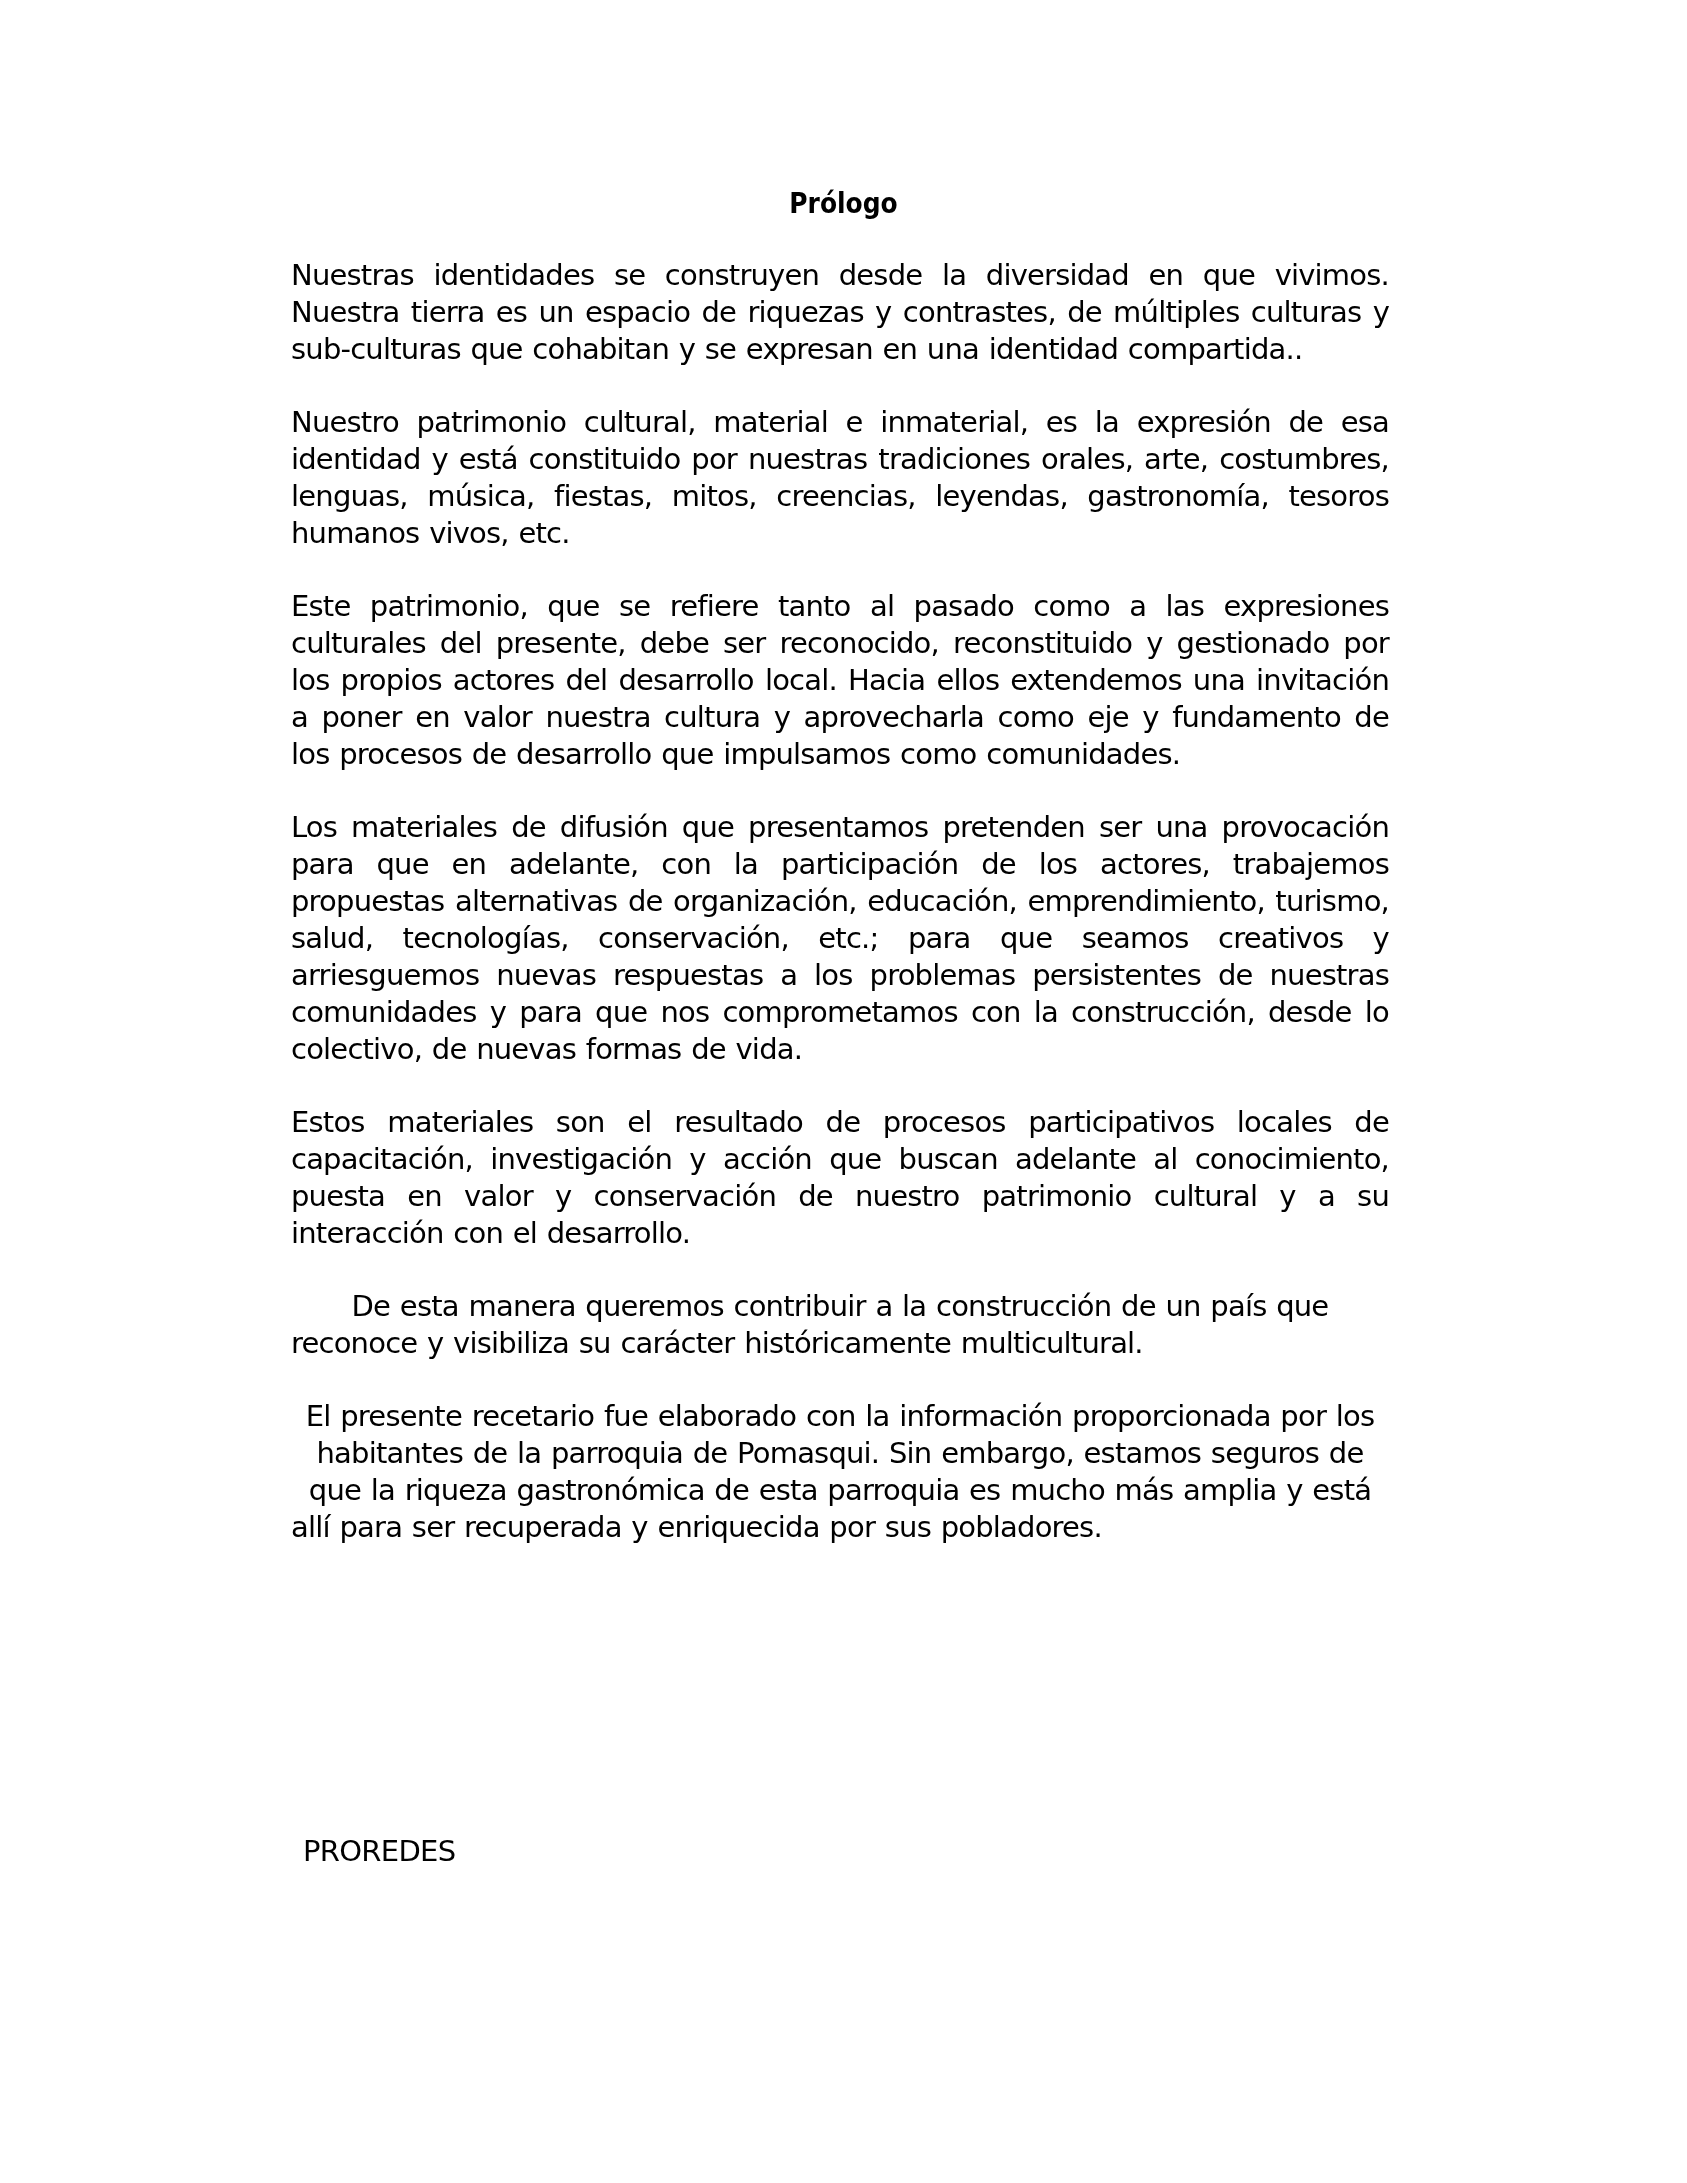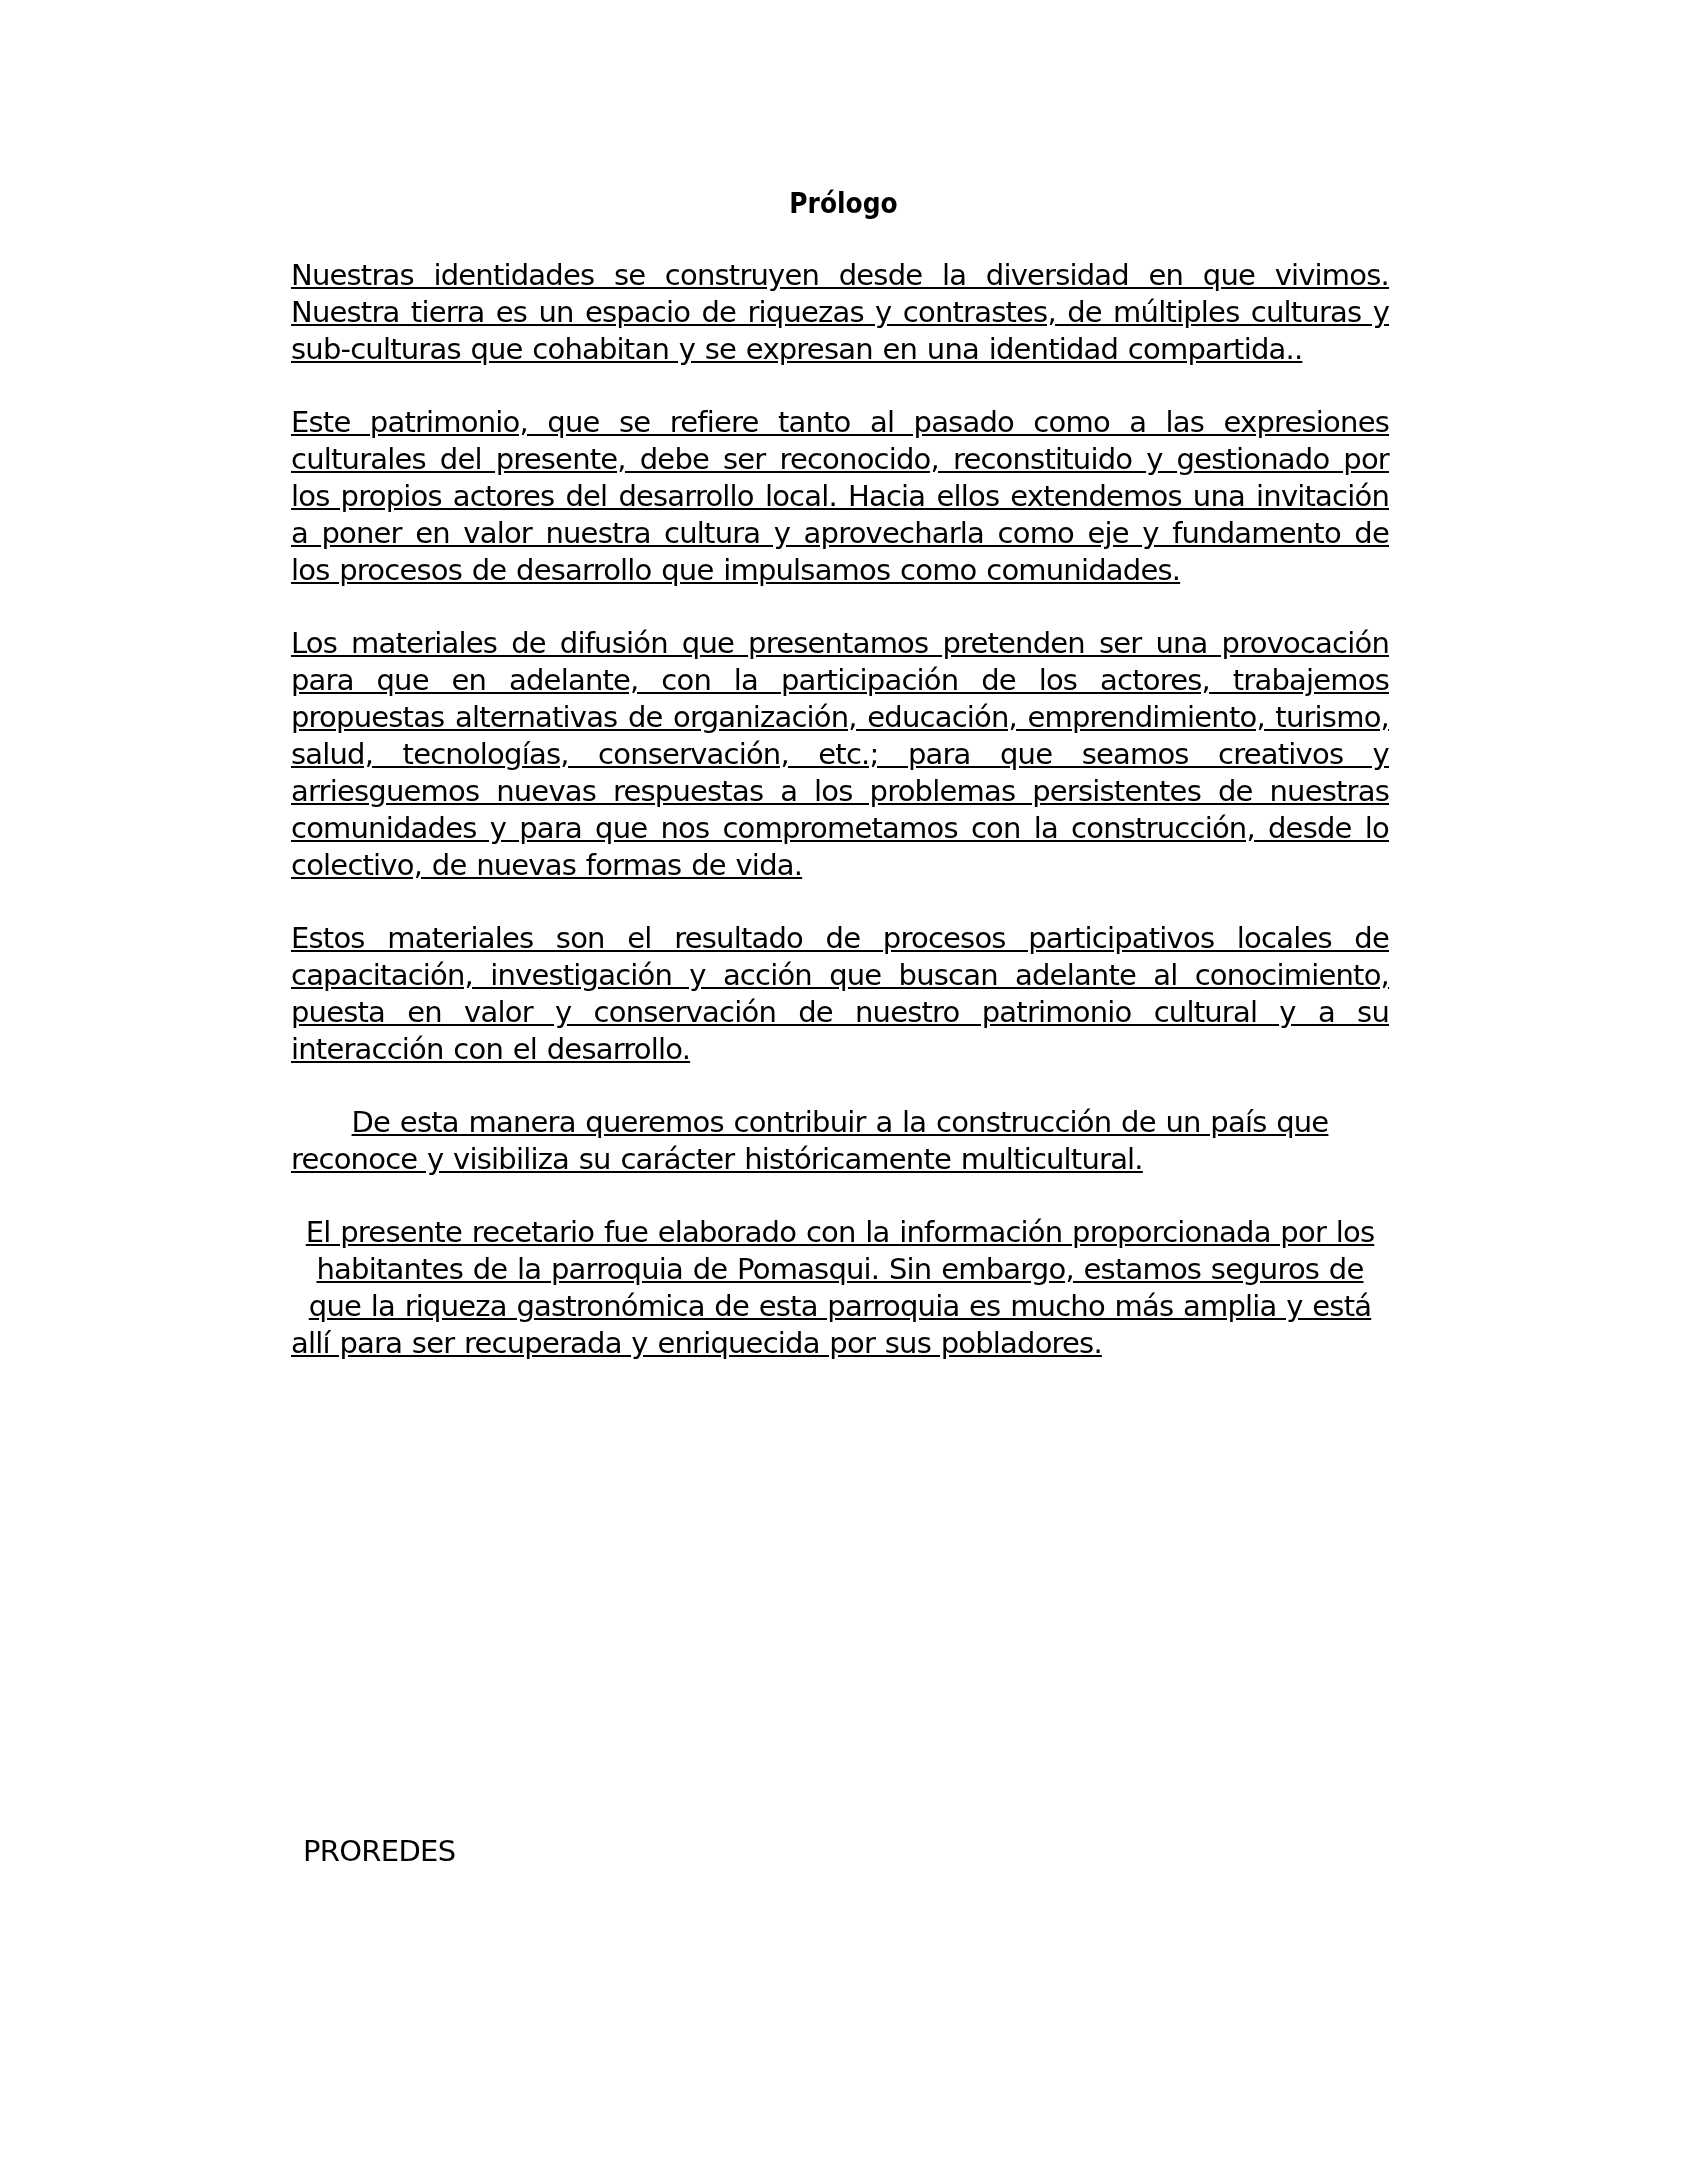--- a/index.html
+++ b/index.html
@@ -44,21 +44,20 @@
     }
     .para {
       margin: 0 0 36px 0;
       font-size: 29px;
       line-height: 37px;
       text-align: justify;
       text-align-last: left;
       white-space: normal;
       letter-spacing: -0.8px;
       word-spacing: 1.3px;
-      text-decoration: underline;
     }
     .para.ragged {
       text-align: center;
     }
     .signature {
       position: absolute;
       left: 291px;
       top: 1821px;
       font-size: 29px;
       line-height: 37px;
@@ -67,20 +66,21 @@
     }
   </style>
 </head>
 <body>
 
 <div class="page">
   <h1 class="title">Prólogo</h1>
 
   <div class="body-text">
     <p class="para">Nuestras identidades se construyen desde la diversidad en que vivimos. Nuestra tierra es un espacio de riquezas y contrastes, de múltiples culturas y sub-culturas que cohabitan y se expresan en una identidad compartida..</p>
+    <p class="para">Nuestro patrimonio cultural,  material e inmaterial, es la expresión de esa identidad y está constituido por nuestras tradiciones orales, arte, costumbres, lenguas, música, fiestas, mitos, creencias, leyendas, gastronomía, tesoros humanos vivos, etc.</p>
     <p class="para">Este patrimonio, que se refiere tanto al  pasado como a las expresiones culturales del presente, debe ser reconocido,  reconstituido y gestionado por los propios actores del desarrollo local. Hacia ellos extendemos una invitación a poner en valor nuestra cultura y aprovecharla como eje y fundamento de los procesos de desarrollo que impulsamos como comunidades.</p>
     <p class="para">Los materiales de difusión que presentamos pretenden ser una provocación para que en adelante, con la participación de los actores, trabajemos propuestas alternativas de organización, educación, emprendimiento, turismo, salud, tecnologías, conservación, etc.; para que seamos creativos y arriesguemos nuevas respuestas a los problemas persistentes de nuestras comunidades y para que nos comprometamos con la construcción, desde lo colectivo, de nuevas formas de vida.</p>
     <p class="para">Estos materiales son el resultado de procesos participativos locales de capacitación, investigación y acción que buscan adelante al conocimiento, puesta en valor y conservación de nuestro patrimonio cultural y a su interacción con el desarrollo.</p>
     <p class="para ragged">De esta manera queremos contribuir a la construcción de un país que  reconoce y visibiliza su carácter históricamente multicultural.</p>
     <p class="para ragged">El  presente recetario fue elaborado con la información proporcionada por los habitantes de la parroquia de Pomasqui.  Sin embargo, estamos seguros de que la riqueza gastronómica de  esta parroquia  es mucho más amplia y está allí para ser recuperada y enriquecida por sus pobladores.</p>
   </div>
 
   <p class="signature">PROREDES</p>
 </div>
 

